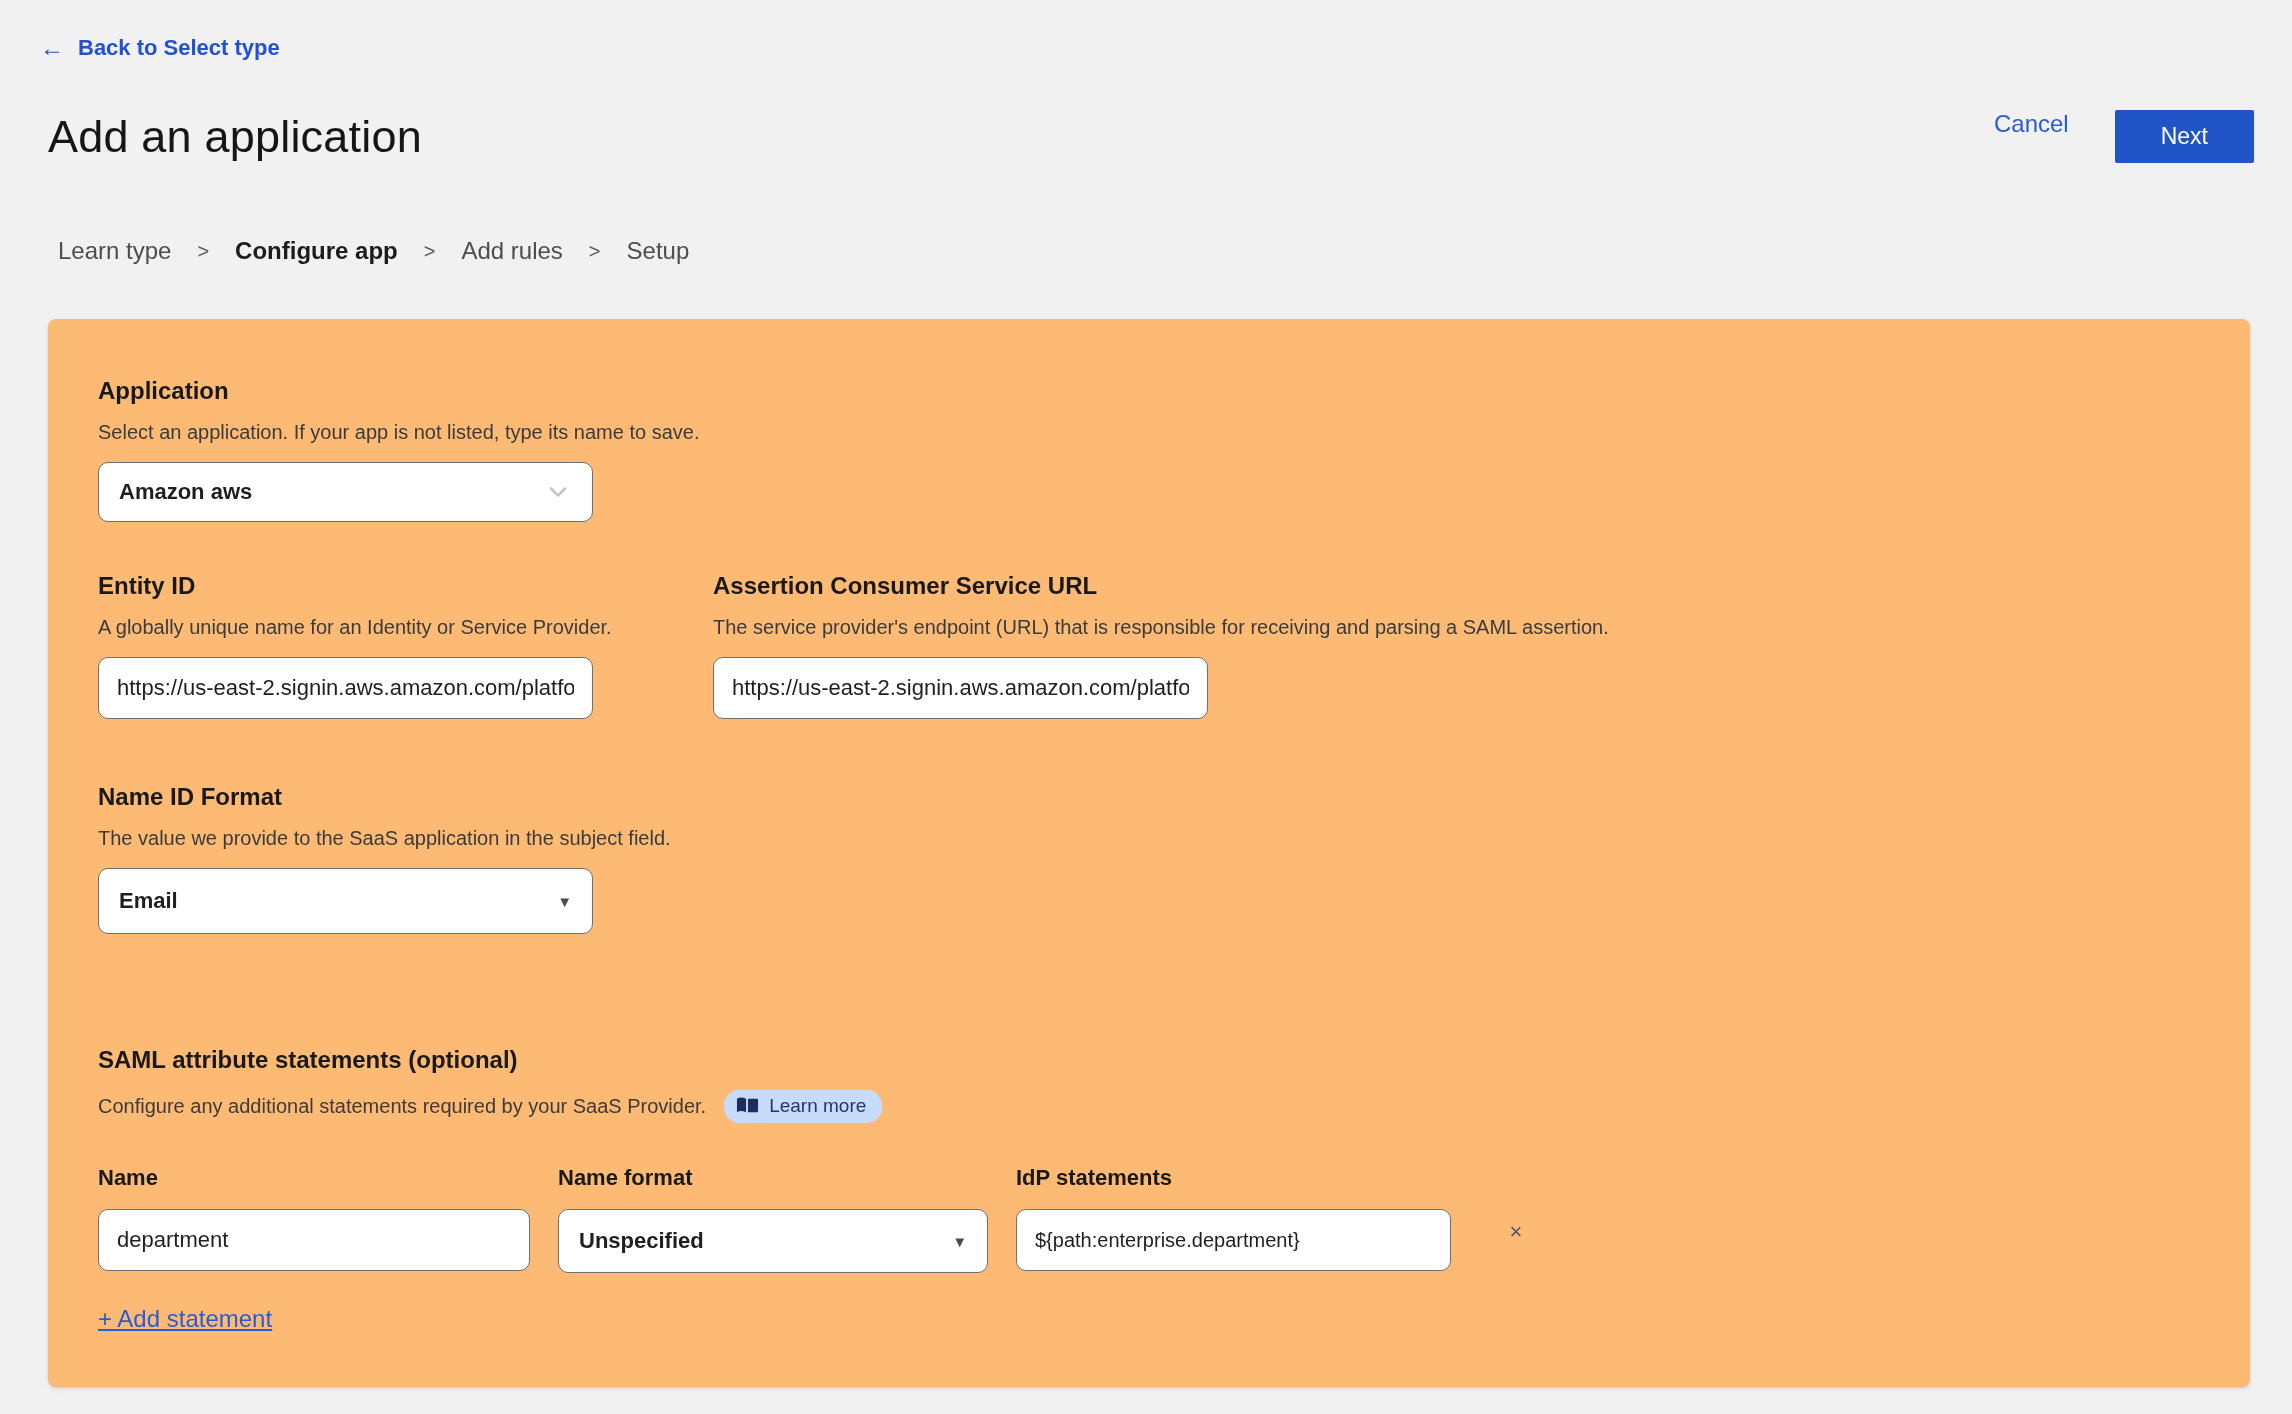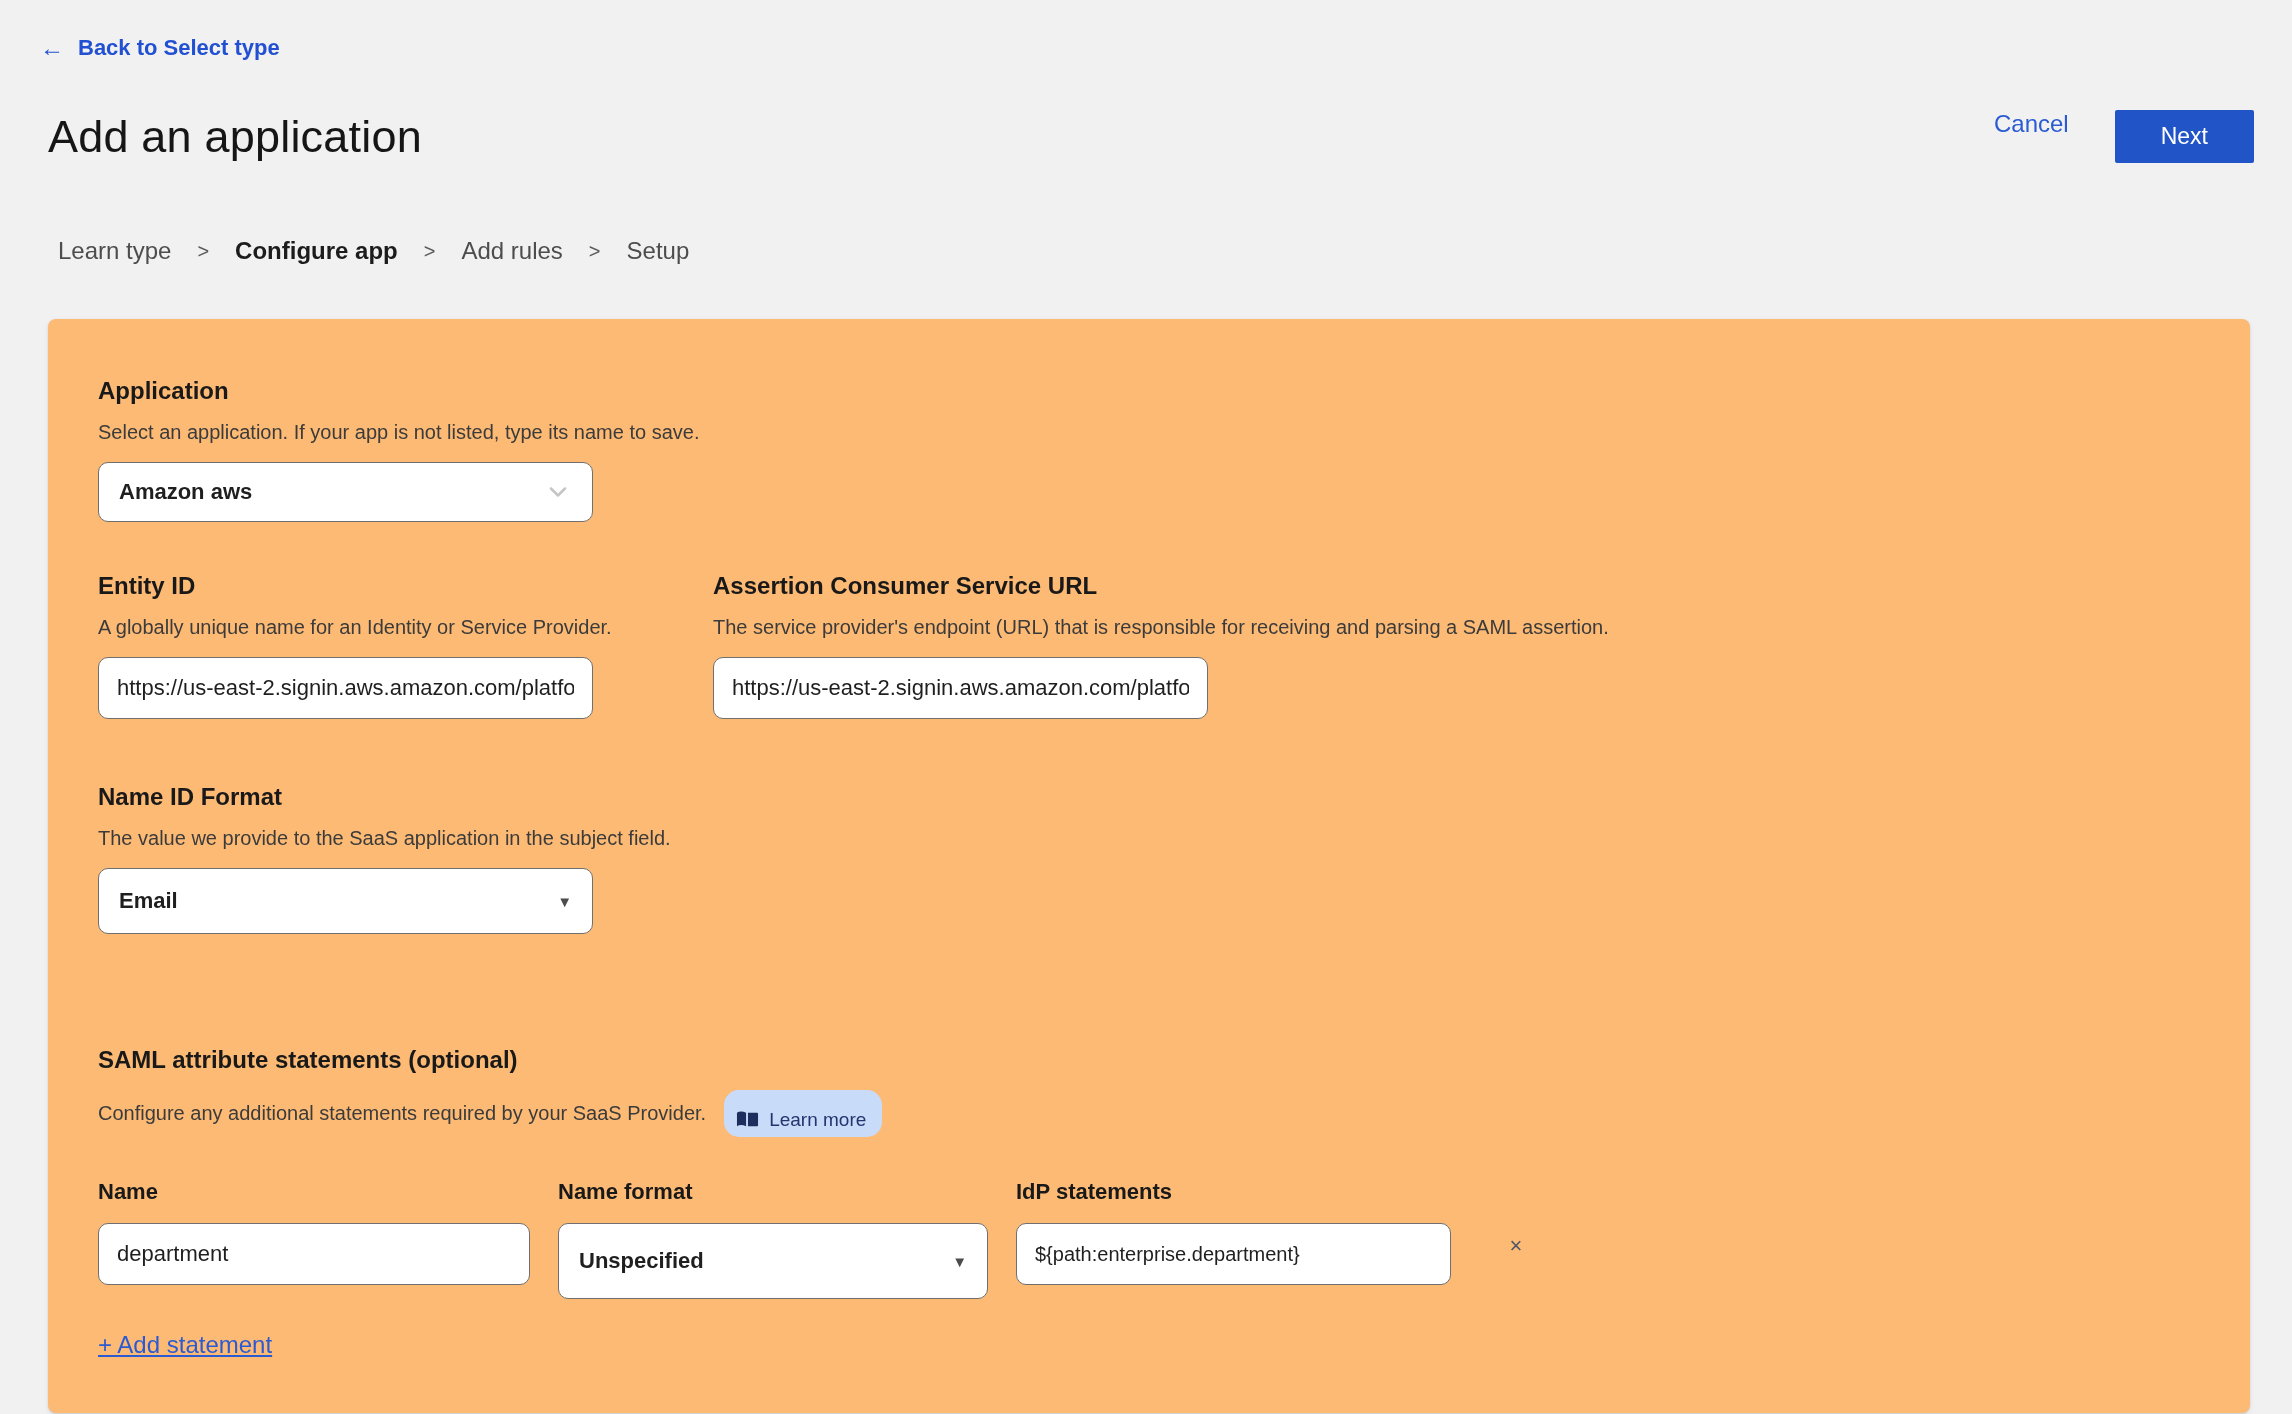--- a/index.html
+++ b/index.html
@@ -75,21 +75,21 @@
   .sec-urls { display:flex; margin-top:50px;gap:33px; }
   .sec-urls .col-entity { width:582px; }
   .sec-urls .col-acs { flex:1; }
   .sec-nameid { margin-top:64px; }
   .sec-saml { margin-top:112px; }
   .desc-line { display:flex; align-items:center; gap:18px; margin-top:16px; }
   .desc-line .section-desc { margin-top:0; }
   .learn-more {
     display:inline-flex; align-items:center; gap:10px;
     background:#c8dbf8; border-radius:15px;
-    padding:19px 16px 6px 12px;
+    padding:5px 16px 6px 12px;
     font-size:19px; color:#23356e; cursor:pointer;
   }
   .learn-more svg { width:23px; height:20px; }
   
   .stmt-grid {
     display:grid;
     grid-template-columns:432px 430px 435px 60px;
     column-gap:28px;
     align-items:start;
     margin-top:42px;
@@ -184,21 +184,21 @@
         </span>
       </div>
 
       <div class="stmt-grid">
         <span class="stmt-label">Name</span>
         <span class="stmt-label">Name format</span>
         <span class="stmt-label">IdP statements</span>
         <span></span>
 
         <input class="text-input" type="text" value="department" style="">
-        <div class="control" style="height:76px;">
+        <div class="control" style="height:64px;">
           <span class="value">Unspecified</span>
           <span class="triangle-icon">▼</span>
         </div>
         <input class="text-input idp" type="text" value="${path:enterprise.department}" style="">
         <button class="remove-x">
           <span>×</span>
         </button>
       </div>
 
       <a class="add-statement">+ Add statement</a>

